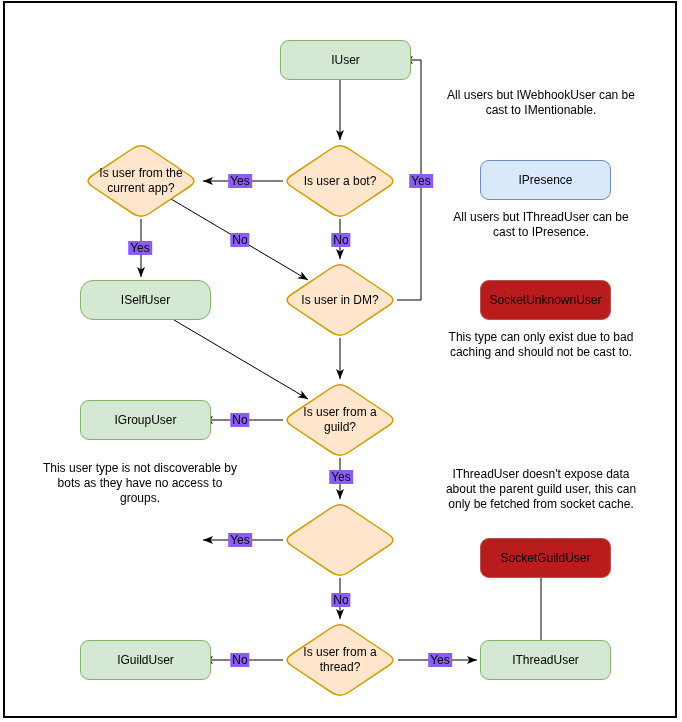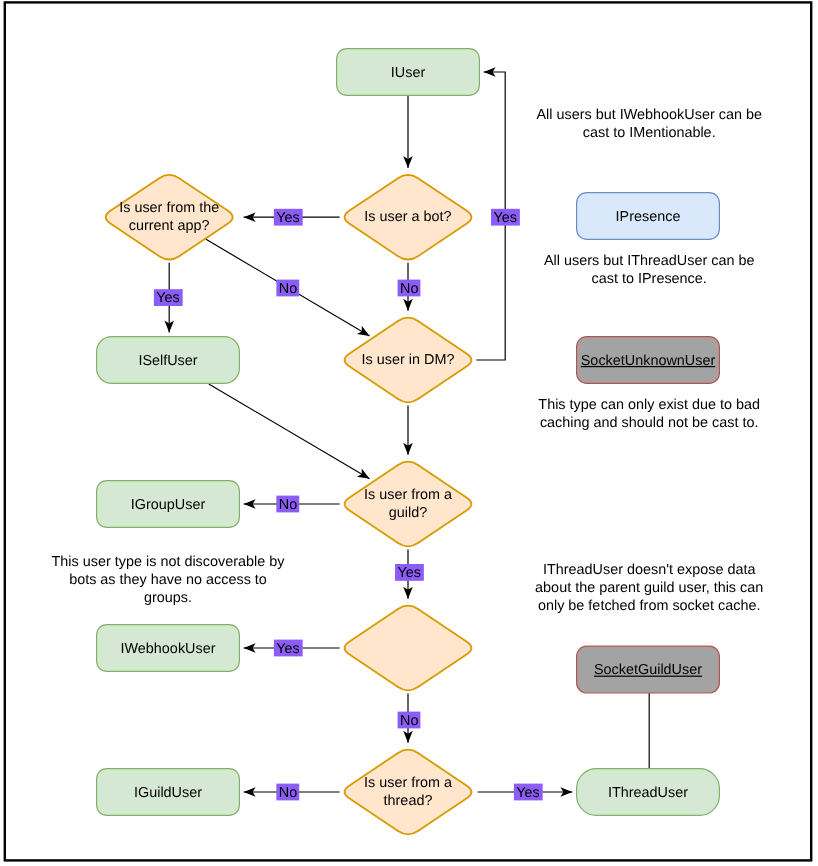--- a/index.html
+++ b/index.html
@@ -8,27 +8,27 @@
     font-family:"Liberation Sans", sans-serif;font-size:12px;color:#000000;
   }
   .frame{
     position:absolute;left:3px;top:1px;width:674px;height:717px;
     border:2px solid #000000;box-sizing:border-box;pointer-events:none;
   }
   svg.layer{position:absolute;left:0;top:0;}
   .edge{stroke:#000000;stroke-width:1;fill:none;}
   .diamond{fill:#ffe6cc;stroke:#d79b00;stroke-width:1.5;}
   .node{
-    position:absolute;width:120px;height:40px;box-sizing:border-box;
+    position:absolute;width:131px;height:40px;box-sizing:border-box;
     display:flex;align-items:center;justify-content:center;text-align:center;
     border-radius:9px;border:1.5px solid;line-height:14px;
   }
   .node.green{background:#d5e8d4;border-color:#82b366;}
   .node.blue{background:#dae8fc;border-color:#6c8ebf;}
-  .node.red{background:#a3a3a3;border-color:#b85450;text-decoration:underline;}
+  .node.red{background:#b91c1c;border-color:#b85450;}
   .dlabel{
     position:absolute;transform:translate(-50%,-50%);
     width:120px;text-align:center;white-space:pre-line;line-height:15px;
   }
   .elabel{
     position:absolute;transform:translate(-50%,-50%);
     background:#8b5cf6;padding:0 2px;line-height:14px;
   }
   .note{
     position:absolute;transform:translateX(-50%);width:246px;
@@ -79,23 +79,22 @@
   <div class="dlabel" style="left:340px;top:181px;">Is user a bot?</div>
   <div class="dlabel" style="left:340px;top:300px;">Is user in DM?</div>
   <div class="dlabel" style="left:340px;top:420px;">Is user from a
 guild?</div>
   <div class="dlabel" style="left:340px;top:660px;">Is user from a
 thread?</div>
 
   <div class="node green" style="left:280px;top:40px;">IUser</div>
   <div class="node green" style="left:80px;top:280px;border-radius:13px;">ISelfUser</div>
   <div class="node green" style="left:80px;top:400px;">IGroupUser</div>
-  <div class="node green" style="left:80px;top:520px;">IWebhookUser</div>
   <div class="node green" style="left:80px;top:640px;">IGuildUser</div>
-  <div class="node green" style="left:480px;top:640px;border-radius:17px;">IThreadUser</div>
+  <div class="node green" style="left:480px;top:640px;">IThreadUser</div>
   <div class="node blue" style="left:480px;top:160px;">IPresence</div>
   <div class="node red" style="left:480px;top:280px;">SocketUnknownUser</div>
   <div class="node red" style="left:480px;top:520px;margin-top:18px;">SocketGuildUser</div>
 
   <div class="elabel" style="left:240px;top:181px;">Yes</div>
   <div class="elabel" style="left:421px;top:181px;">Yes</div>
   <div class="elabel" style="left:341px;top:240px;">No</div>
   <div class="elabel" style="left:240px;top:240px;">No</div>
   <div class="elabel" style="left:140px;top:248px;">Yes</div>
   <div class="elabel" style="left:240px;top:420px;">No</div>

